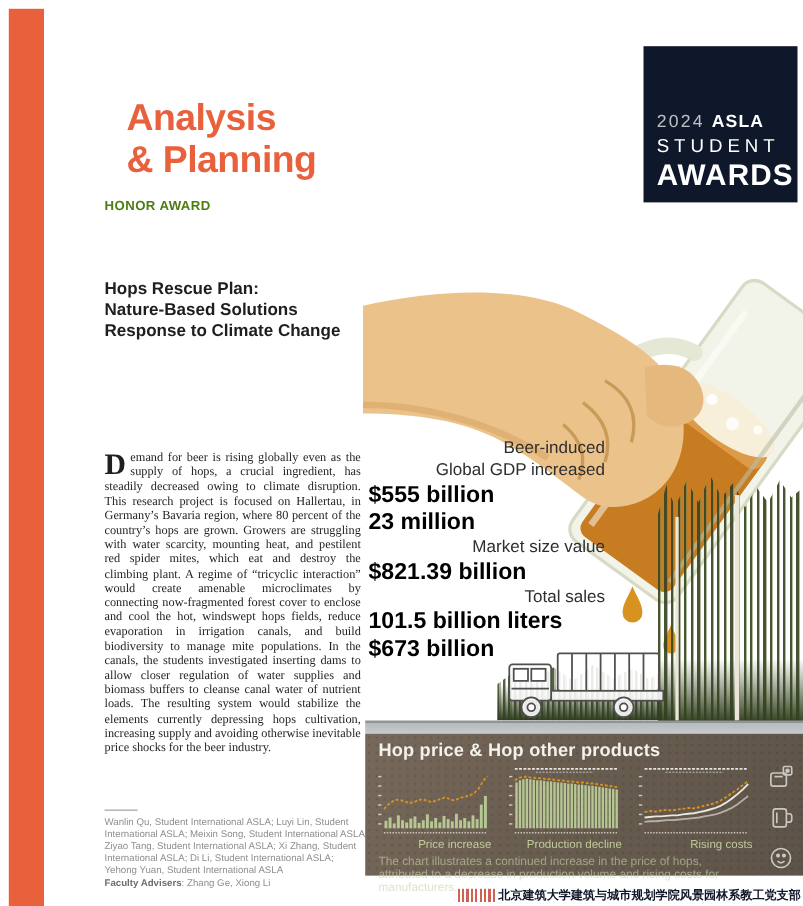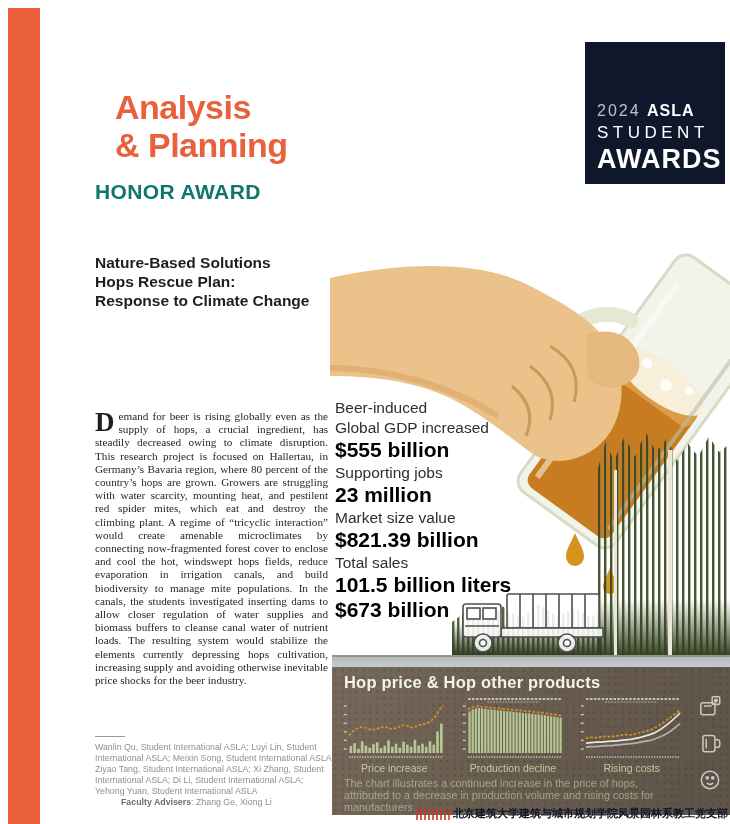--- a/index.html
+++ b/index.html
@@ -13,41 +13,41 @@
            color:#fff; padding:60px 8px 0 12px;margin-top:32px; }
   .badge .l1 { font-size:16px; letter-spacing:2px; }
   .badge .l1 .muted { color:rgba(255,255,255,0.72); font-weight:400; }
   .badge .l1 .strong { font-weight:bold; letter-spacing:1px; }
   .badge .l2 { font-size:17px; letter-spacing:4.5px; margin-top:3px; }
   .badge .l3 { font-size:27px; font-weight:bold; letter-spacing:1px; margin-top:1px; }
 
   
   .cat-title { position:absolute; left:95px; top:88px; color:#E8613C; font-weight:bold;
                font-size:34px; line-height:38px; letter-spacing:-0.5px;margin-left:20px; }
-  .honor { position:absolute; left:95px; top:180px; font-size:21px; font-weight:bold;
-           color:#0f766e; letter-spacing:0.4px; }
+  .honor { position:absolute; left:95px; top:180px; font-size:12px; font-weight:bold;
+           color:#4d7c0f; letter-spacing:0.4px; }
   .proj-title { position:absolute; left:95px; top:253px; font-size:15.5px; font-weight:bold;
                 color:#1e1e1e; line-height:19px; }
   .institutions { position:absolute; left:95px; top:320px; font-size:13.5px; color:#666;
                   line-height:16.5px; }
 
   
   .body-copy { position:absolute; left:95px; top:410px; width:233px;
                font-family:"Liberation Serif", serif; font-size:11.2px; line-height:13.2px;
                color:#1f1f1f; text-align:justify; }
   .dropcap { float:left; font-size:27px; line-height:23px; font-weight:bold; padding:1px 4px 0 0; }
 
   .credit-rule { position:absolute; left:95px; top:736px; width:30px; height:1px; background:#9a9a9a; }
   .credits { position:absolute; left:95px; top:742px; width:240px; font-size:8.8px;
              line-height:11.1px; color:#8f8f8f; }
-  .credits b { color:#6e6e6e;margin-left:26px; }
+  .credits b { color:#6e6e6e; }
 
   
   .stats { position:absolute; left:335px; top:398px; width:215px; z-index:5; }
-  .stat-label { font-size:15.5px; line-height:20px; color:#2e2e2e; }
+  .stat-label { font-size:15.5px; line-height:20px; color:#2e2e2e;text-align:right; }
   .stat-value { font-size:21px; line-height:24px; font-weight:bold; color:#000; margin-bottom:1px; }
 
   
   .art { position:absolute; left:330px; top:238px; width:400px; height:390px; z-index:1; }
   .hopfield { position:absolute; left:598px; top:432px; width:132px; height:225px; z-index:2;
       background:
         linear-gradient(0deg, #33401f 0%, rgba(51,64,31,0) 26%),
         repeating-linear-gradient(90deg, rgba(56,70,35,0.92) 0 2px, rgba(112,130,78,0.55) 2px 3px, rgba(255,255,255,0) 3px 6px);
       clip-path: polygon(0 16%,6% 4%,12% 13%,20% 2%,28% 11%,36% 0%,44% 9%,52% 3%,60% 13%,68% 5%,76% 11%,84% 2%,92% 9%,100% 5%,100% 100%,0 100%); }
   .trunk { position:absolute; width:3px; background:#eae6d8; z-index:3; }
@@ -57,31 +57,31 @@
       background:
         linear-gradient(0deg, #2f3c1e 0%, rgba(47,60,30,0) 60%),
         repeating-linear-gradient(90deg, rgba(56,70,35,0.85) 0 2px, rgba(108,126,74,0.5) 2px 3px, rgba(255,255,255,0) 3px 5px);
       clip-path: polygon(0 40%,10% 20%,22% 38%,34% 12%,46% 34%,58% 8%,70% 30%,82% 14%,92% 32%,100% 18%,100% 100%,0 100%); }
   .truck { position:absolute; left:455px; top:586px; width:160px; height:68px; z-index:4; }
 
   .road { position:absolute; left:332px; top:655px; width:398px; height:12px; z-index:5;
           background:linear-gradient(180deg,#8f9496 0 2px, #b6babc 2px, #c8cbcd 100%); }
 
   
-  .panel { position:absolute; left:332px; top:667px; width:398px; height:148px; z-index:6;
+  .panel { position:absolute; left:332px; top:667px; width:398px; height:129px; z-index:6;
            background:
              radial-gradient(rgba(0,0,0,0.10) 1px, rgba(0,0,0,0) 1.6px),
              linear-gradient(120deg,#77695b 0%, #695d50 45%, #5e5348 100%);
            background-size:7px 7px, 100% 100%; color:#fff; }
   .panel-title { position:absolute; left:12px; top:6px; font-size:16.5px; font-weight:bold;
                  letter-spacing:0.2px; color:#f4f2ec; }
   .charts-row { position:absolute; left:10px; top:30px; right:46px; height:78px; display:flex; gap:14px; }
   .mini-chart { flex:1; display:flex; flex-direction:column; }
   .mini-chart svg { width:100%; height:64px; display:block; }
-  .chart-label { text-align:center; font-size:10.5px; color:rgba(206,222,168,0.85); margin-top:1px; }
+  .chart-label { text-align:right; font-size:10.5px; color:rgba(206,222,168,0.85); margin-top:1px; }
   .panel-caption { position:absolute; left:12px; top:110px; width:330px; font-size:10.8px;
                    line-height:12.2px; color:rgba(198,212,170,0.62); }
   .panel-icons { position:absolute; right:7px; top:26px; display:flex; flex-direction:column; gap:11px; }
   .panel-icons svg { width:26px; height:26px; opacity:0.85; }
 
   
   .cn-footer { position:absolute; right:2px; bottom:2px; height:17px; display:flex; align-items:center;
                font-size:11px; font-weight:bold; color:#0f172a; z-index:7; }
   .red-seal { display:inline-block; width:34px; height:12px; margin-right:3px;
               background:repeating-linear-gradient(90deg,#c43a28 0 2px, rgba(0,0,0,0) 2px 4px); opacity:0.8; }
@@ -102,22 +102,22 @@
     <div class="l3">AWARDS</div>
   </div>
 
   <div class="cat-title">
     <div>Analysis</div>
     <div>&amp; Planning</div>
   </div>
   <div class="honor">HONOR AWARD</div>
 
   <div class="proj-title">
+    <div>Hops Rescue Plan:</div>
     <div>Nature-Based Solutions</div>
-    <div>Hops Rescue Plan:</div>
     <div>Response to Climate Change</div>
   </div>
 
   <div class="body-copy">
     <span class="dropcap">D</span><span>emand for beer is rising globally even as the supply of hops, a crucial ingredient, has steadily decreased owing to climate disruption. This research project is focused on Hallertau, in Germany’s Bavaria region, where 80 percent of the country’s hops are grown. Growers are struggling with water scarcity, mounting heat, and pestilent red spider mites, which eat and destroy the climbing plant. A regime of “tricyclic interaction” would create amenable microclimates by connecting now-fragmented forest cover to enclose and cool the hot, windswept hops fields, reduce evaporation in irrigation canals, and build biodiversity to manage mite populations. In the canals, the students investigated inserting dams to allow closer regulation of water supplies and biomass buffers to cleanse canal water of nutrient loads. The resulting system would stabilize the elements currently depressing hops cultivation, increasing supply and avoiding otherwise inevitable price shocks for the beer industry.</span>
   </div>
 
   <div class="credit-rule"></div>
   <div class="credits">
     <span>Wanlin Qu, Student International ASLA; Luyi Lin, Student International ASLA; Meixin Song, Student International ASLA; Ziyao Tang, Student International ASLA; Xi Zhang, Student International ASLA; Di Li, Student International ASLA; Yehong Yuan, Student International ASLA</span><br>
@@ -170,21 +170,20 @@
         <circle cx="28" cy="57" r="3.5"></circle>
       <circle cx="112" cy="57" r="9"></circle>
         <circle cx="112" cy="57" r="3.5"></circle>
     </g>
   </svg>
 
   <div class="stats">
     <div class="stat-label">Beer-induced</div>
     <div class="stat-label">Global GDP increased</div>
     <div class="stat-value">$555 billion</div>
-    <div class="stat-label">Supporting jobs</div>
     <div class="stat-value">23 million</div>
     <div class="stat-label">Market size value</div>
     <div class="stat-value">$821.39 billion</div>
     <div class="stat-label">Total sales</div>
     <div class="stat-value">101.5 billion liters</div>
     <div class="stat-value">$673 billion</div>
   </div>
 
   <div class="road"></div>
 

